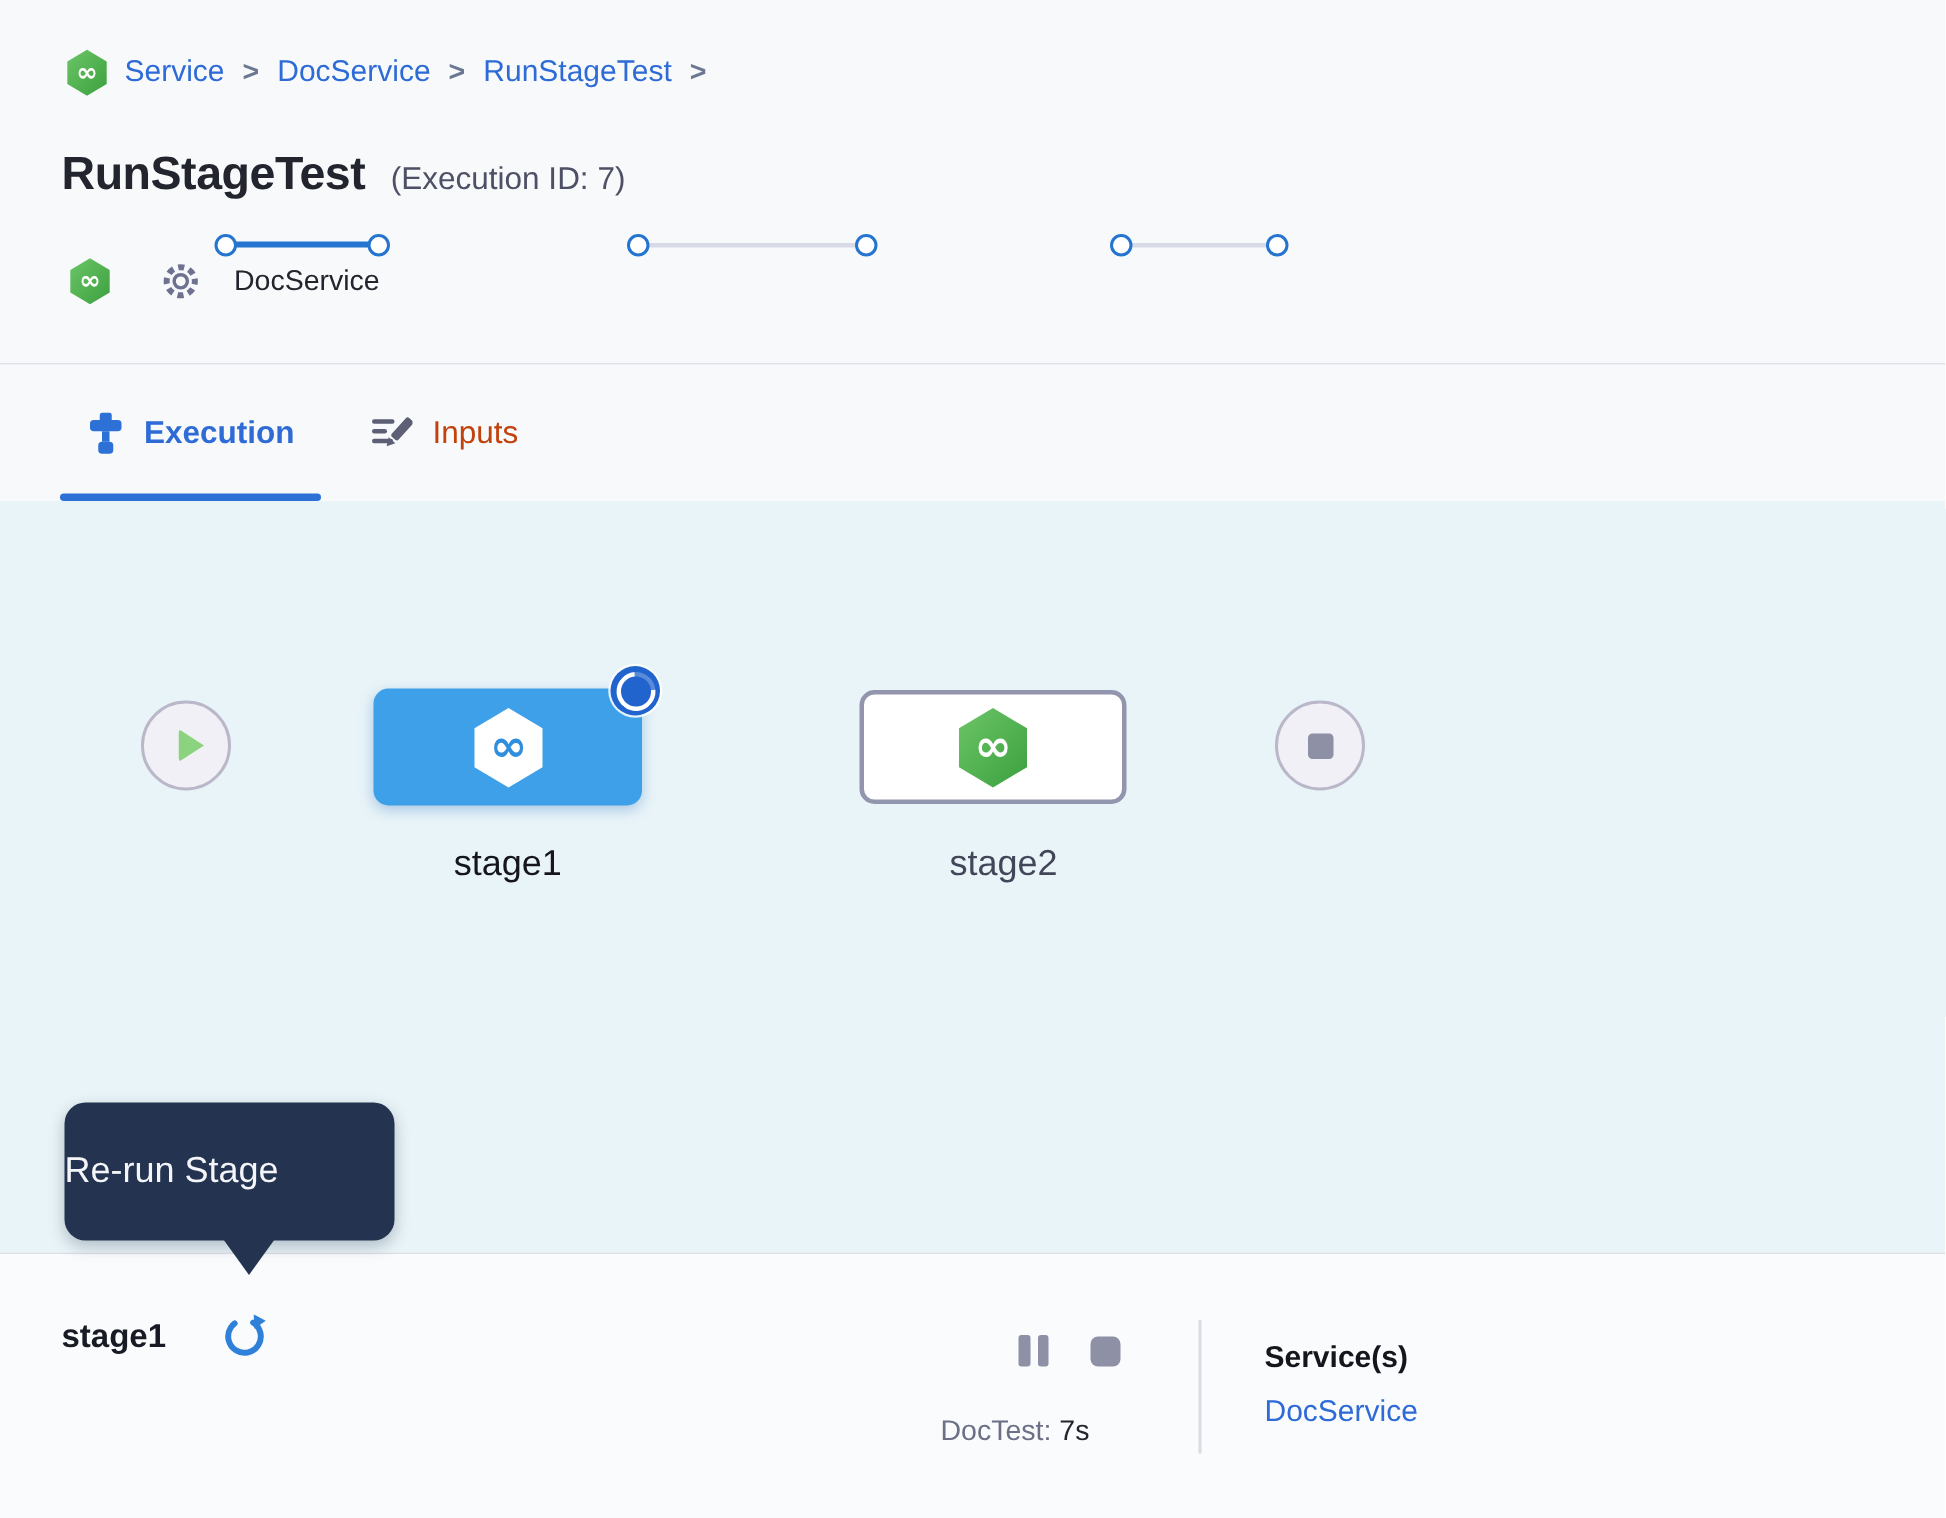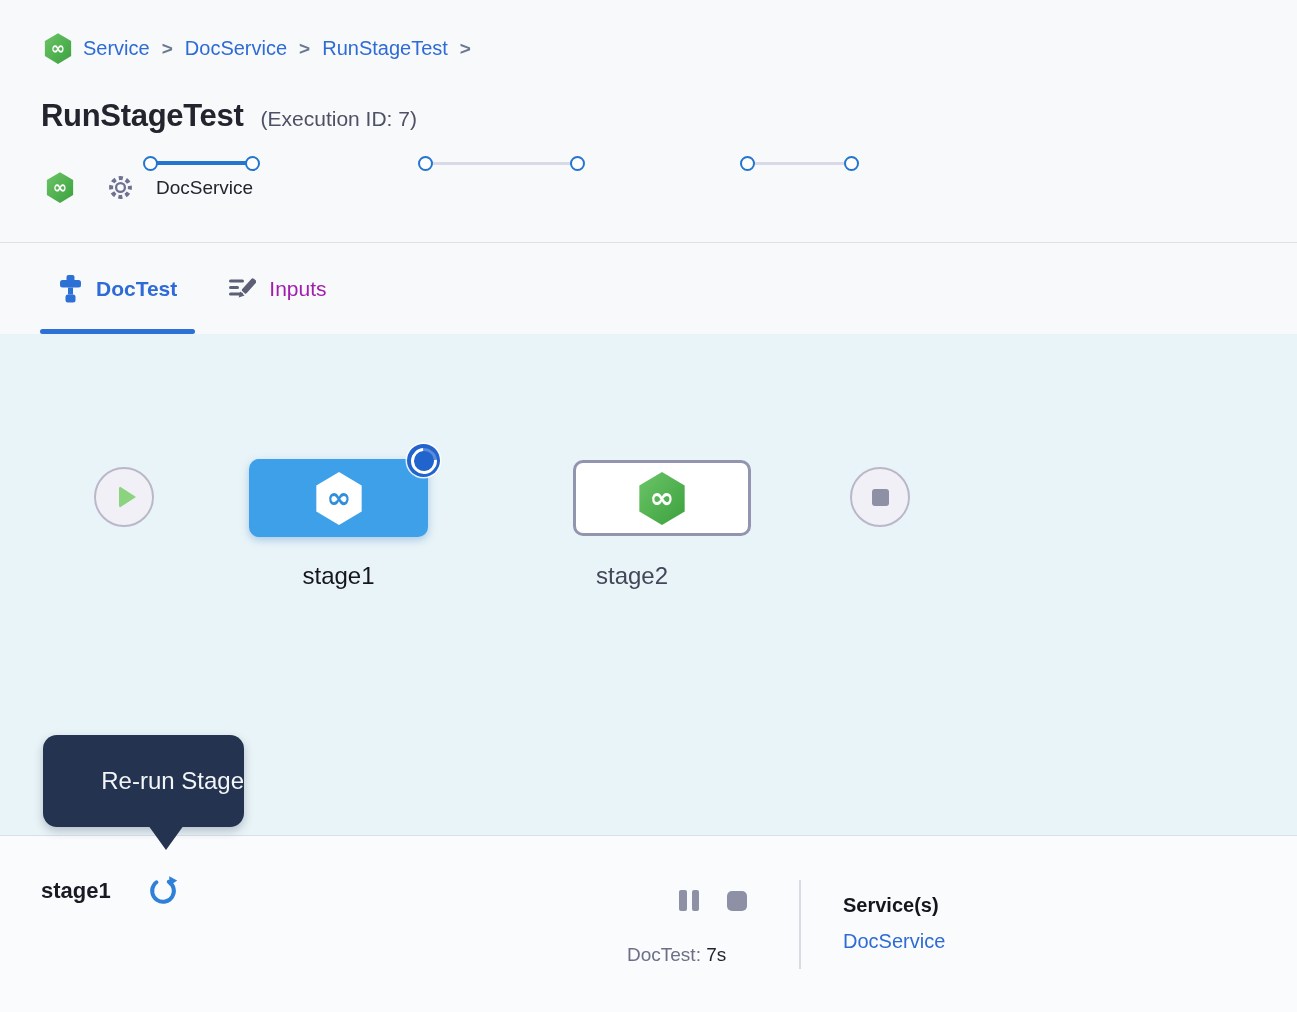--- a/index.html
+++ b/index.html
@@ -16,21 +16,21 @@
   .page-title { font-size:31px; font-weight:700; color:#23252e; letter-spacing:-0.3px; }
   .exec-id { font-size:21px; color:#4e5166; }
   .service-row { position:absolute; left:45px; top:171px; display:flex; align-items:center; }
   .service-row .svc-name { font-size:19px; color:#23252e; margin-left:22px; }
   .gear-wrap { margin-left:32px; cursor:pointer; display:flex; }
 
   
   .tabbar { height:91px; background:#f7f9fa; display:flex; align-items:stretch; padding-left:40px; }
   .tab { position:relative; display:flex; align-items:center; gap:13px; padding:0 18px; cursor:pointer; }
   .tab + .tab { margin-left:16px; }
-  .tab .tab-label { font-size:21px; color:#a21caf; }
+  .tab .tab-label { font-size:21px; color:#c2410c; }
   .tab.active .tab-label { color:#2e6bd6; font-weight:700; }
   .tab.active .underline { position:absolute; left:0; right:0; bottom:0; height:5px; background:#2e71d6; border-radius:4px; }
 
   
   .canvas { position:relative; height:501px; background:#e9f4f8; }
   .edge { position:absolute; }
   .edge.blue { top:495px; height:4px; background:#2575d0; }
   .edge.gray { top:496px; height:3px; background:#d8dbe7; }
   .edge, .node, .dot, .stage-label { transform:translateY(-334px); } 
 
@@ -44,21 +44,21 @@
   .stage-label { position:absolute; text-align:center; font-size:24px; }
   .stage-label.l1 { color:#15161c; }
   .stage-label.l2 { color:#434659; }
 
   .dot { position:absolute; width:15px; height:15px; border-radius:50%; background:#ffffff; border:2.5px solid #2575d0; }
 
   .spinner-badge { position:absolute; left:158px; top:-15px; width:33px; height:33px; border-radius:50%; background:#2264ce; box-shadow:0 0 0 1.5px rgba(255,255,255,0.85); }
   .spinner-badge::after { content:""; position:absolute; inset:3.5px; border-radius:50%; border:3.5px solid #ffffff; border-top-color:rgba(255,255,255,0.25); transform:rotate(40deg); }
 
   
-  .tooltip { position:absolute; left:43px; top:401px; width:201px; height:92px; background:#233350; border-radius:14px; display:flex; align-items:center; justify-content:flex-end; box-shadow:0 4px 10px rgba(20,35,60,0.25); z-index:30; }
+  .tooltip { position:absolute; left:43px; top:401px; width:220px; height:92px; background:#233350; border-radius:14px; display:flex; align-items:center; justify-content:flex-start; box-shadow:0 4px 10px rgba(20,35,60,0.25); z-index:30; }
   .tooltip .tip-text { color:#f3f5f8; font-size:24px; }
   .tooltip .caret { position:absolute; left:105px; top:90px; width:0; height:0; border-left:18px solid transparent; border-right:18px solid transparent; border-top:25px solid #233350; }
 
   
   .footer { position:relative; height:177px; background:#fafbfd; border-top:1px solid #dcdfe8; }
   .f-stage-name { position:absolute; left:41px; top:42px; font-size:22px; font-weight:700; color:#181b24; }
   .rerun-btn { position:absolute; left:146px; top:37px; width:34px; height:34px; background:none; border:none; cursor:pointer; padding:0; }
   .f-started { position:absolute; left:41px; top:108px; font-size:19px; }
   .txt-gray { color:#6c7086; }
   .txt-dark { color:#22252e; }
@@ -133,21 +133,21 @@
       <span style="display:flex">
         <svg width="25" height="28" viewBox="0 0 25 28">
           <g fill="#2e71d6">
             <rect x="8.5" y="0" width="8" height="7" rx="2"></rect>
             <rect x="2" y="5" width="21" height="7.5" rx="2.5"></rect>
             <rect x="10" y="12.5" width="5" height="7"></rect>
             <rect x="7.5" y="19.5" width="10" height="8" rx="2.5"></rect>
           </g>
         </svg>
       </span>
-      <span class="tab-label">DocTest</span>
+      <span class="tab-label">Execution</span>
       <span class="underline"></span>
     </div>
     <div class="tab">
       <span style="display:flex">
         <svg width="27" height="26" viewBox="0 0 27 26">
           <g fill="#5c5f75">
             <rect x="0" y="3.5" width="15" height="3" rx="1.5"></rect>
             <rect x="0" y="10" width="10" height="3" rx="1.5"></rect>
             <rect x="0" y="16.5" width="14" height="3" rx="1.5"></rect>
             <g transform="rotate(42 18 12)">
@@ -179,21 +179,21 @@
       <span class="spinner-badge"></span>
     </div>
     <div class="stage-label l1" style="left:249px; top:562px; width:179px; transform:translateY(-334px);">stage1</div>
 
     <div class="stage-box pending" style="left:573px; top:126px; width:178px; height:76px;">
       <svg class="hexsvg" width="52" height="57" viewBox="0 0 40 44">
         <polygon points="20,1.5 37.5,12 37.5,32 20,42.5 2.5,32 2.5,12" fill="url(#greenGrad)"></polygon>
         <text class="inf" x="20" y="29" text-anchor="middle" font-size="23" fill="#ffffff">∞</text>
       </svg>
     </div>
-    <div class="stage-label l2" style="left:543px; top:562px; width:178px; transform:translateY(-334px);">stage2</div>
+    <div class="stage-label l2" style="left:580px; top:562px; width:178px; transform:translateY(-334px);">stage2</div>
 
     <div class="round-node" style="left:850px; top:133px;">
       <span class="stop-sq"></span>
     </div>
 
     <div class="dot" style="left:143px; top:156px;"></div>
     <div class="dot" style="left:245px; top:156px;"></div>
     <div class="dot" style="left:418px; top:156px;"></div>
     <div class="dot" style="left:570px; top:156px;"></div>
     <div class="dot" style="left:740px; top:156px;"></div>

